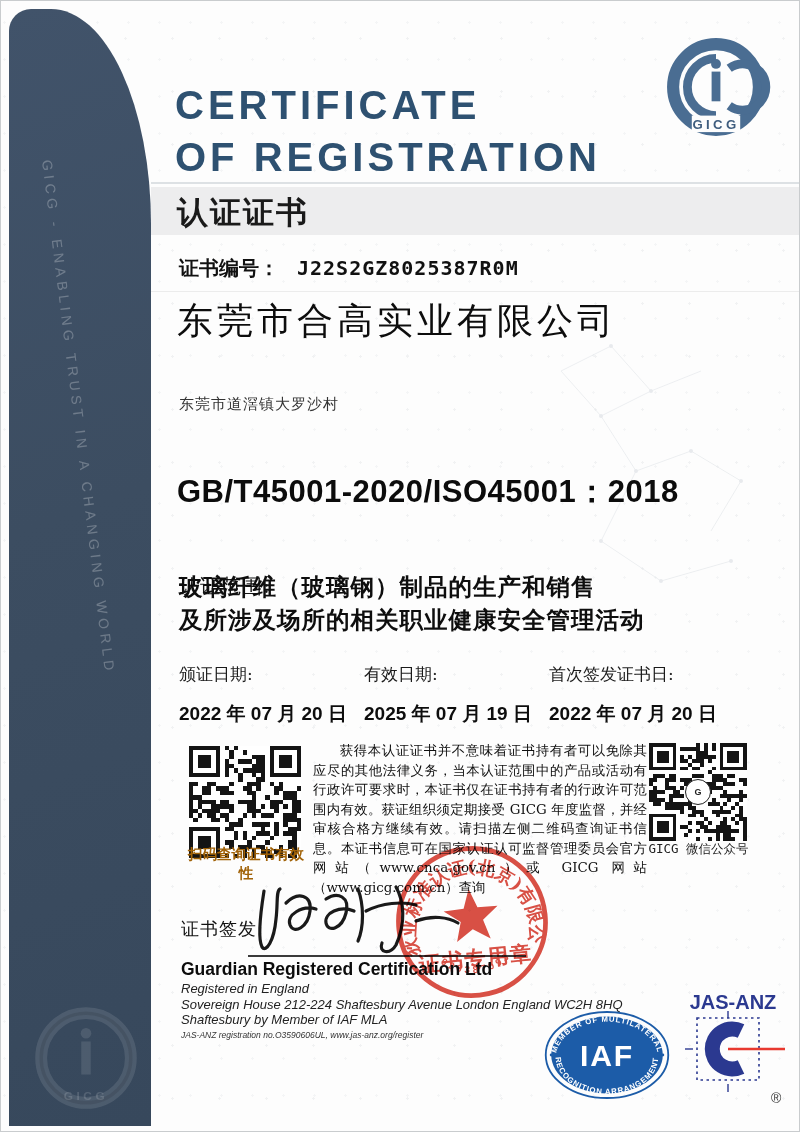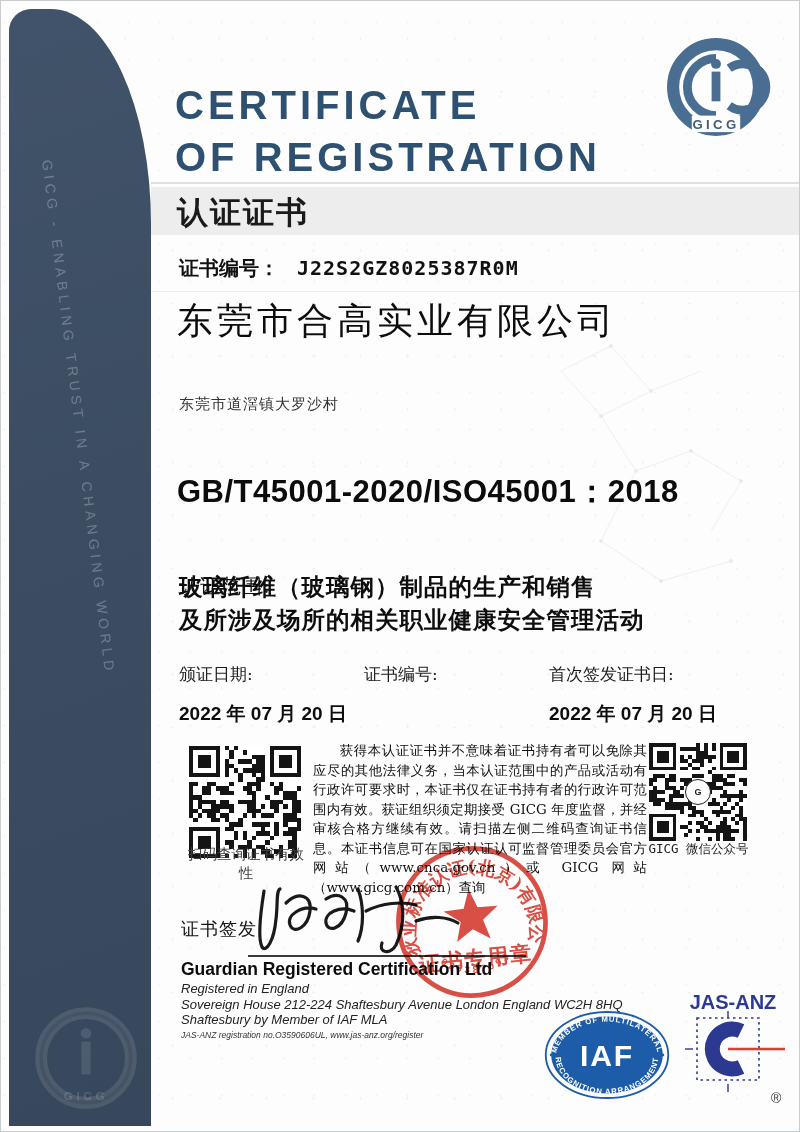--- a/index.html
+++ b/index.html
@@ -70,21 +70,21 @@
                font-family:"Liberation Sans",sans-serif; }
 
   .qr-box{ position:absolute; background:#fff; }
   .qr1{ left:38px; top:745px; width:112px; height:112px; }
   .qr2{ left:498px; top:742px; width:98px; height:98px; }
   .qr-box svg{ width:100%; height:100%; display:block; }
   .qr-logo-overlay{ position:absolute; left:50%; top:50%; transform:translate(-50%,-50%);
     width:26px; height:26px; background:#fff; border-radius:50%; display:flex; align-items:center; justify-content:center;
     font-size:9px; font-weight:700; color:#222; border:1.5px solid #222;}
   .qr1-caption{ position:absolute; left:30px; top:844px; width:130px; text-align:center; font-size:14.5px;
-      font-weight:400; color:#404040; font-family:"DejaVu Serif","Liberation Serif",serif;}
+      font-weight:700; color:#a16207; font-family:"DejaVu Serif","Liberation Serif",serif;}
   .qr2-caption{ position:absolute; left:480px; top:840px; width:135px; text-align:center; font-size:12.5px;
       color:#222; font-family:"DejaVu Sans Mono","Liberation Mono",monospace;}
   .notice{ position:absolute; left:162px; top:740px; width:334px; font-size:13.4px; line-height:1.46;
       color:#101010; text-align:justify; text-indent:2em;
       font-family:"DejaVu Serif","Liberation Serif",serif;}
 
   .sign-label{ position:absolute; left:30px; top:916px; font-size:18px; color:#111;
       font-family:"DejaVu Serif","Liberation Serif",serif; letter-spacing:1px;}
   .signature{ position:absolute; left:95px; top:860px; width:230px; height:100px; }
   .sign-line{ position:absolute; left:97px; top:954px; width:278px; height:2px; background:#3a3a3a; }
@@ -167,21 +167,22 @@
       <div>玻璃纤维（玻璃钢）制品的生产和销售</div>
       <div>及所涉及场所的相关职业健康安全管理活动</div>
     </div>
 
     <div class="dates">
       <div class="date-col">
         <div class="date-label">颁证日期:</div>
         <div class="date-value">2022 年 07 月 20 日</div>
       </div>
       <div class="date-col">
-        <div class="date-label">证书编号:</div>
+        <div class="date-label">有效日期:</div>
+        <div class="date-value">2025 年 07 月 19 日</div>
       </div>
       <div class="date-col">
         <div class="date-label">首次签发证书日:</div>
         <div class="date-value">2022 年 07 月 20 日</div>
       </div>
     </div>
 
     <div class="qr-box qr1" id="qr1">
         <svg viewBox="0 0 25 25" shape-rendering="crispEdges" fill="#141414">
           <rect x="0" y="0" width="1" height="1"></rect>

